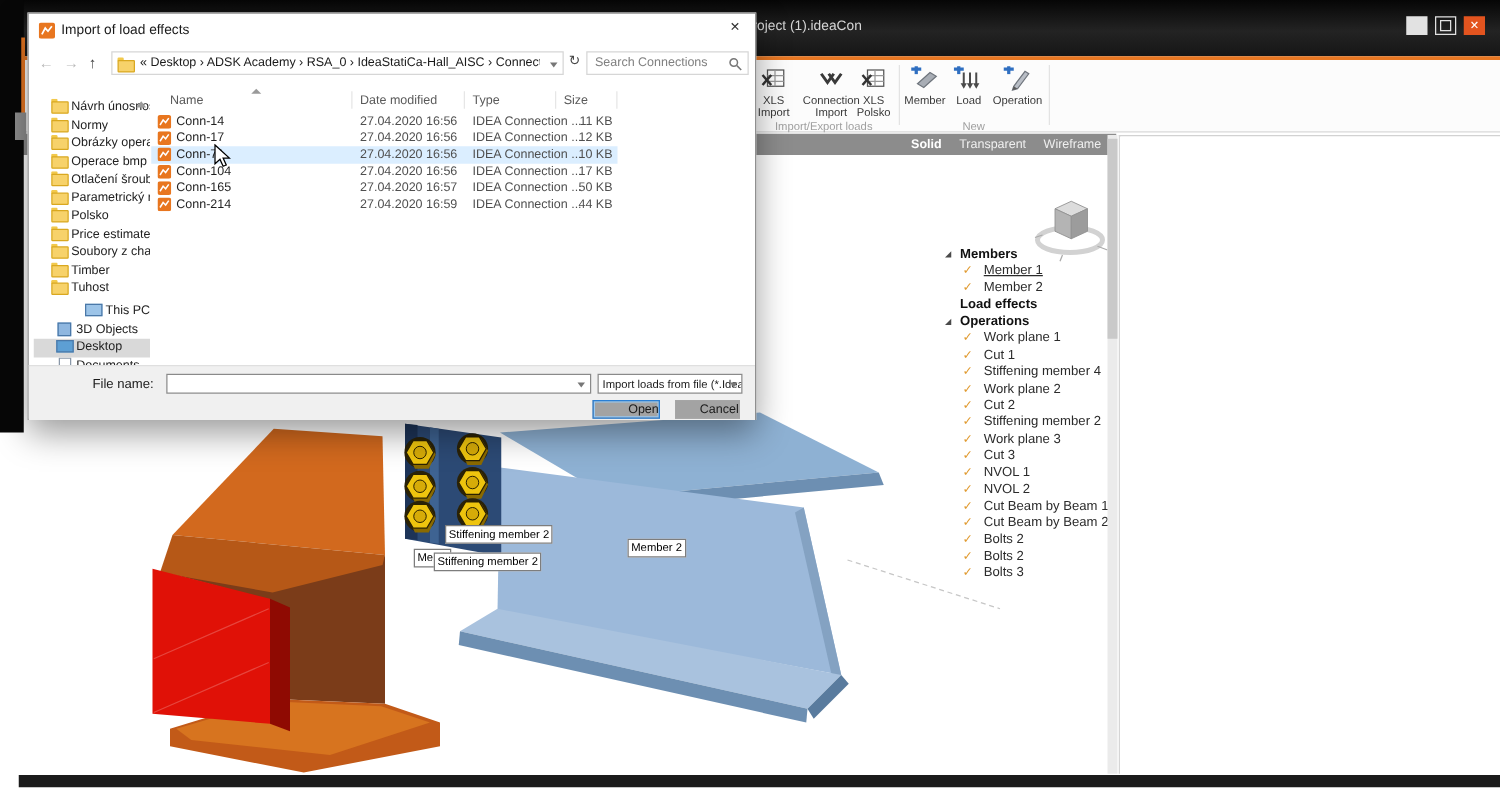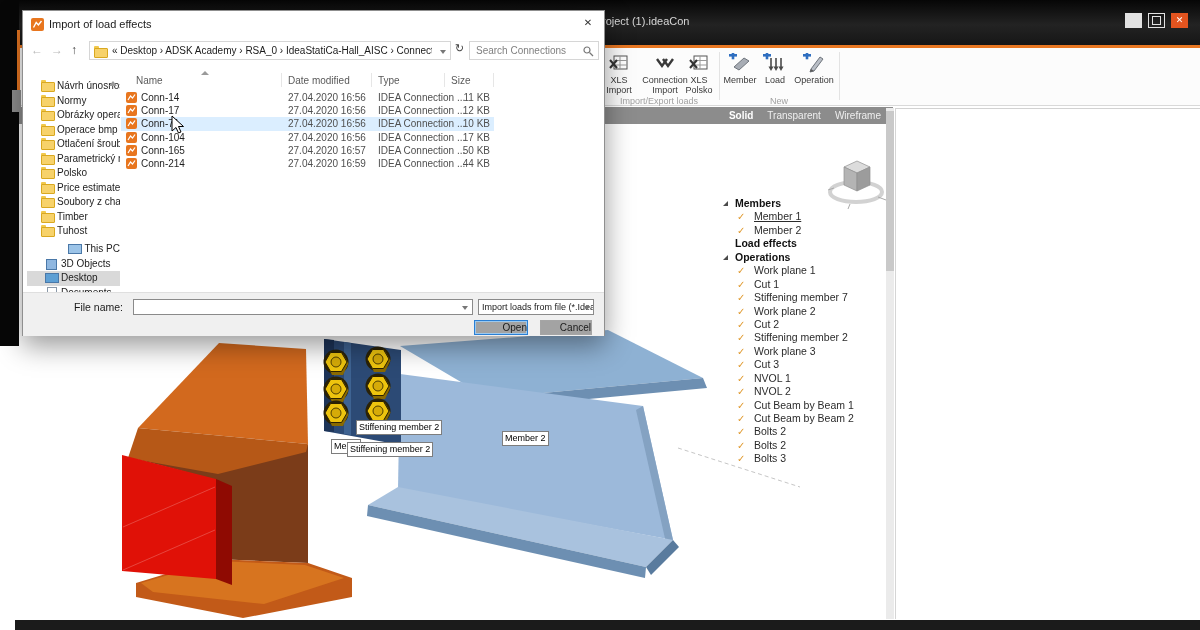--- a/index.html
+++ b/index.html
@@ -45,21 +45,21 @@
   .leftstrip { left:0; top:0; width:19px; height:346px; background:#070707; z-index:5; }
   .leftstrip .osliver { position:absolute; left:17px; top:30px; width:3px; height:62px; background:#e87722; }
   .leftstrip .gthumb { position:absolute; left:12px; top:90px; width:9px; height:22px; background:#8f8f8f; }
 
   
   .beams { left:0; top:0; width:1200px; height:630px; z-index:1; }
   .vlabel { position:absolute; background:#fff; border:1px solid #7d7d7d; font-size:9px; line-height:11px; padding:1px 2px; white-space:nowrap; color:#000; z-index:2; overflow:hidden; }
   .cube { left:826px; top:154px; z-index:2; }
 
   
-  .tree { left:720px; top:197px; width:138px; z-index:2; font-size:10.5px; color:#2b2b2b; }
+  .tree { left:753px; top:197px; width:138px; z-index:2; font-size:10.5px; color:#2b2b2b; }
   .trow { position:relative; height:13.45px; line-height:13.45px; white-space:nowrap; }
   .trow .tri { display:none; position:absolute; left:3px; top:4px; width:0; height:0; border-left:5px solid transparent; border-bottom:5px solid #4a4a4a; }
   .trow.hdr .tri { display:block; }
   .trow .chk { position:absolute; left:17px; top:0; color:#e09a2f; font-weight:bold; font-size:10px; }
   .trow .lbl { position:absolute; left:34px; top:0; }
   .trow.hdr .lbl { left:15px; font-weight:bold; color:#111; }
   .trow.u .lbl { text-decoration:underline; }
 
   
   .dialog { left:22px; top:10px; width:583px; height:326px; background:#fff; border:1px solid #8f8f8f; box-shadow:0 10px 26px rgba(0,0,0,.4); z-index:10; font-size:10.5px; color:#1a1a1a; }
@@ -268,21 +268,21 @@
 
       <div class="trow">
 
         <span class="chk">✓</span>
         <span class="lbl">Cut 1</span>
       </div>
 
       <div class="trow">
 
         <span class="chk">✓</span>
-        <span class="lbl">Stiffening member 7</span>
+        <span class="lbl">Stiffening member 4</span>
       </div>
 
       <div class="trow">
 
         <span class="chk">✓</span>
         <span class="lbl">Work plane 2</span>
       </div>
 
       <div class="trow">
 

